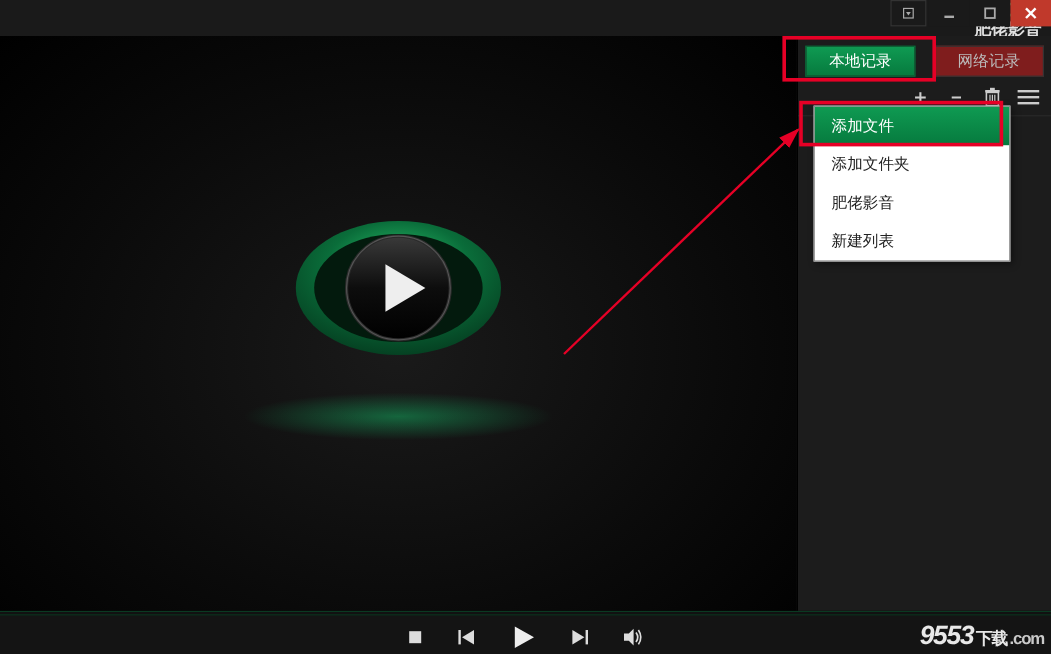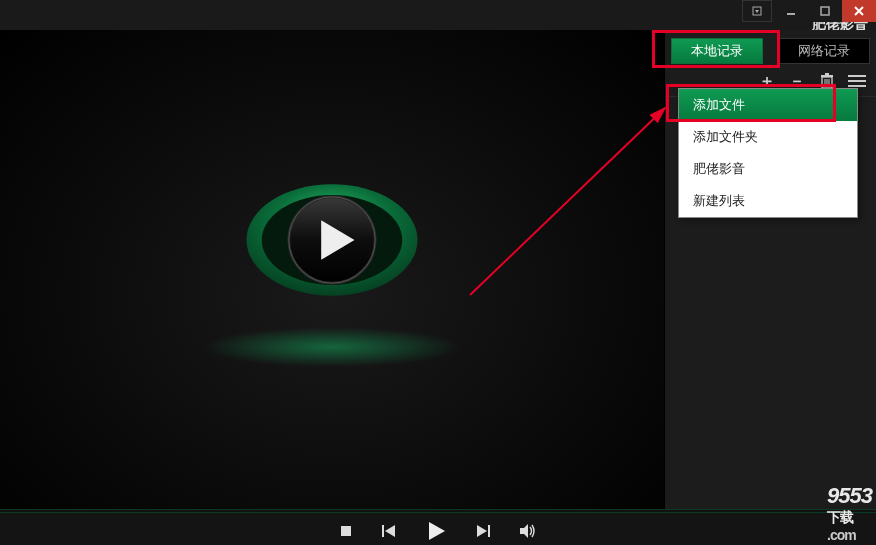--- a/index.html
+++ b/index.html
@@ -89,21 +89,21 @@
   gap: 15px;
 }
 .tab {
   flex:1;
   height: 26px;
   display: flex;
   align-items: center;
   justify-content: center;
   font-size: 13px;
   color: #bbb;
-  background: #000000;
+  background: #7f1d1d;
   border: 1px solid #333;
   cursor: pointer;
 }
 .tab.active {
   background: linear-gradient(#0f9a52, #067a3e);
   color: #fff;
   border: 1px solid #0a6d3a;
 }
 .annot-box1 {
   position:absolute;
@@ -140,21 +140,21 @@
   flex-direction:column;
   gap:3px;
   cursor:pointer;
 }
 .hamburger div { height:2px; background:#ccc; }
 
 .dropdown-menu {
   position: absolute;
   left: 678px;
   top: 88px;
-  width: 180px;
+  width: 164px;
   background: #fff;
   border: 1px solid #888;
   box-shadow: 2px 2px 6px rgba(0,0,0,0.4);
   z-index: 40;
 }
 .dropdown-menu .menu-item {
   padding: 7px 14px;
   font-size: 13px;
   color: #222;
   cursor: pointer;
@@ -209,21 +209,20 @@
   bottom: 2px;
   color: #fff;
   font-style: italic;
   font-weight: bold;
   font-size: 22px;
   letter-spacing: -1px;
   opacity: 0.9;
   display:flex;
   align-items:baseline;
   z-index:60;
-  flex-direction:column;
 }
 .watermark .zh { font-size:14px; font-style:normal; margin-left:2px; }
 .watermark .com { font-size:14px; font-style:normal; margin-left:2px; color:#ddd;}
 </style>
 </head>
 <body>
 
 <div class="title-bar">
   <div class="logo-eye">
     <svg viewBox="0 0 24 16">

